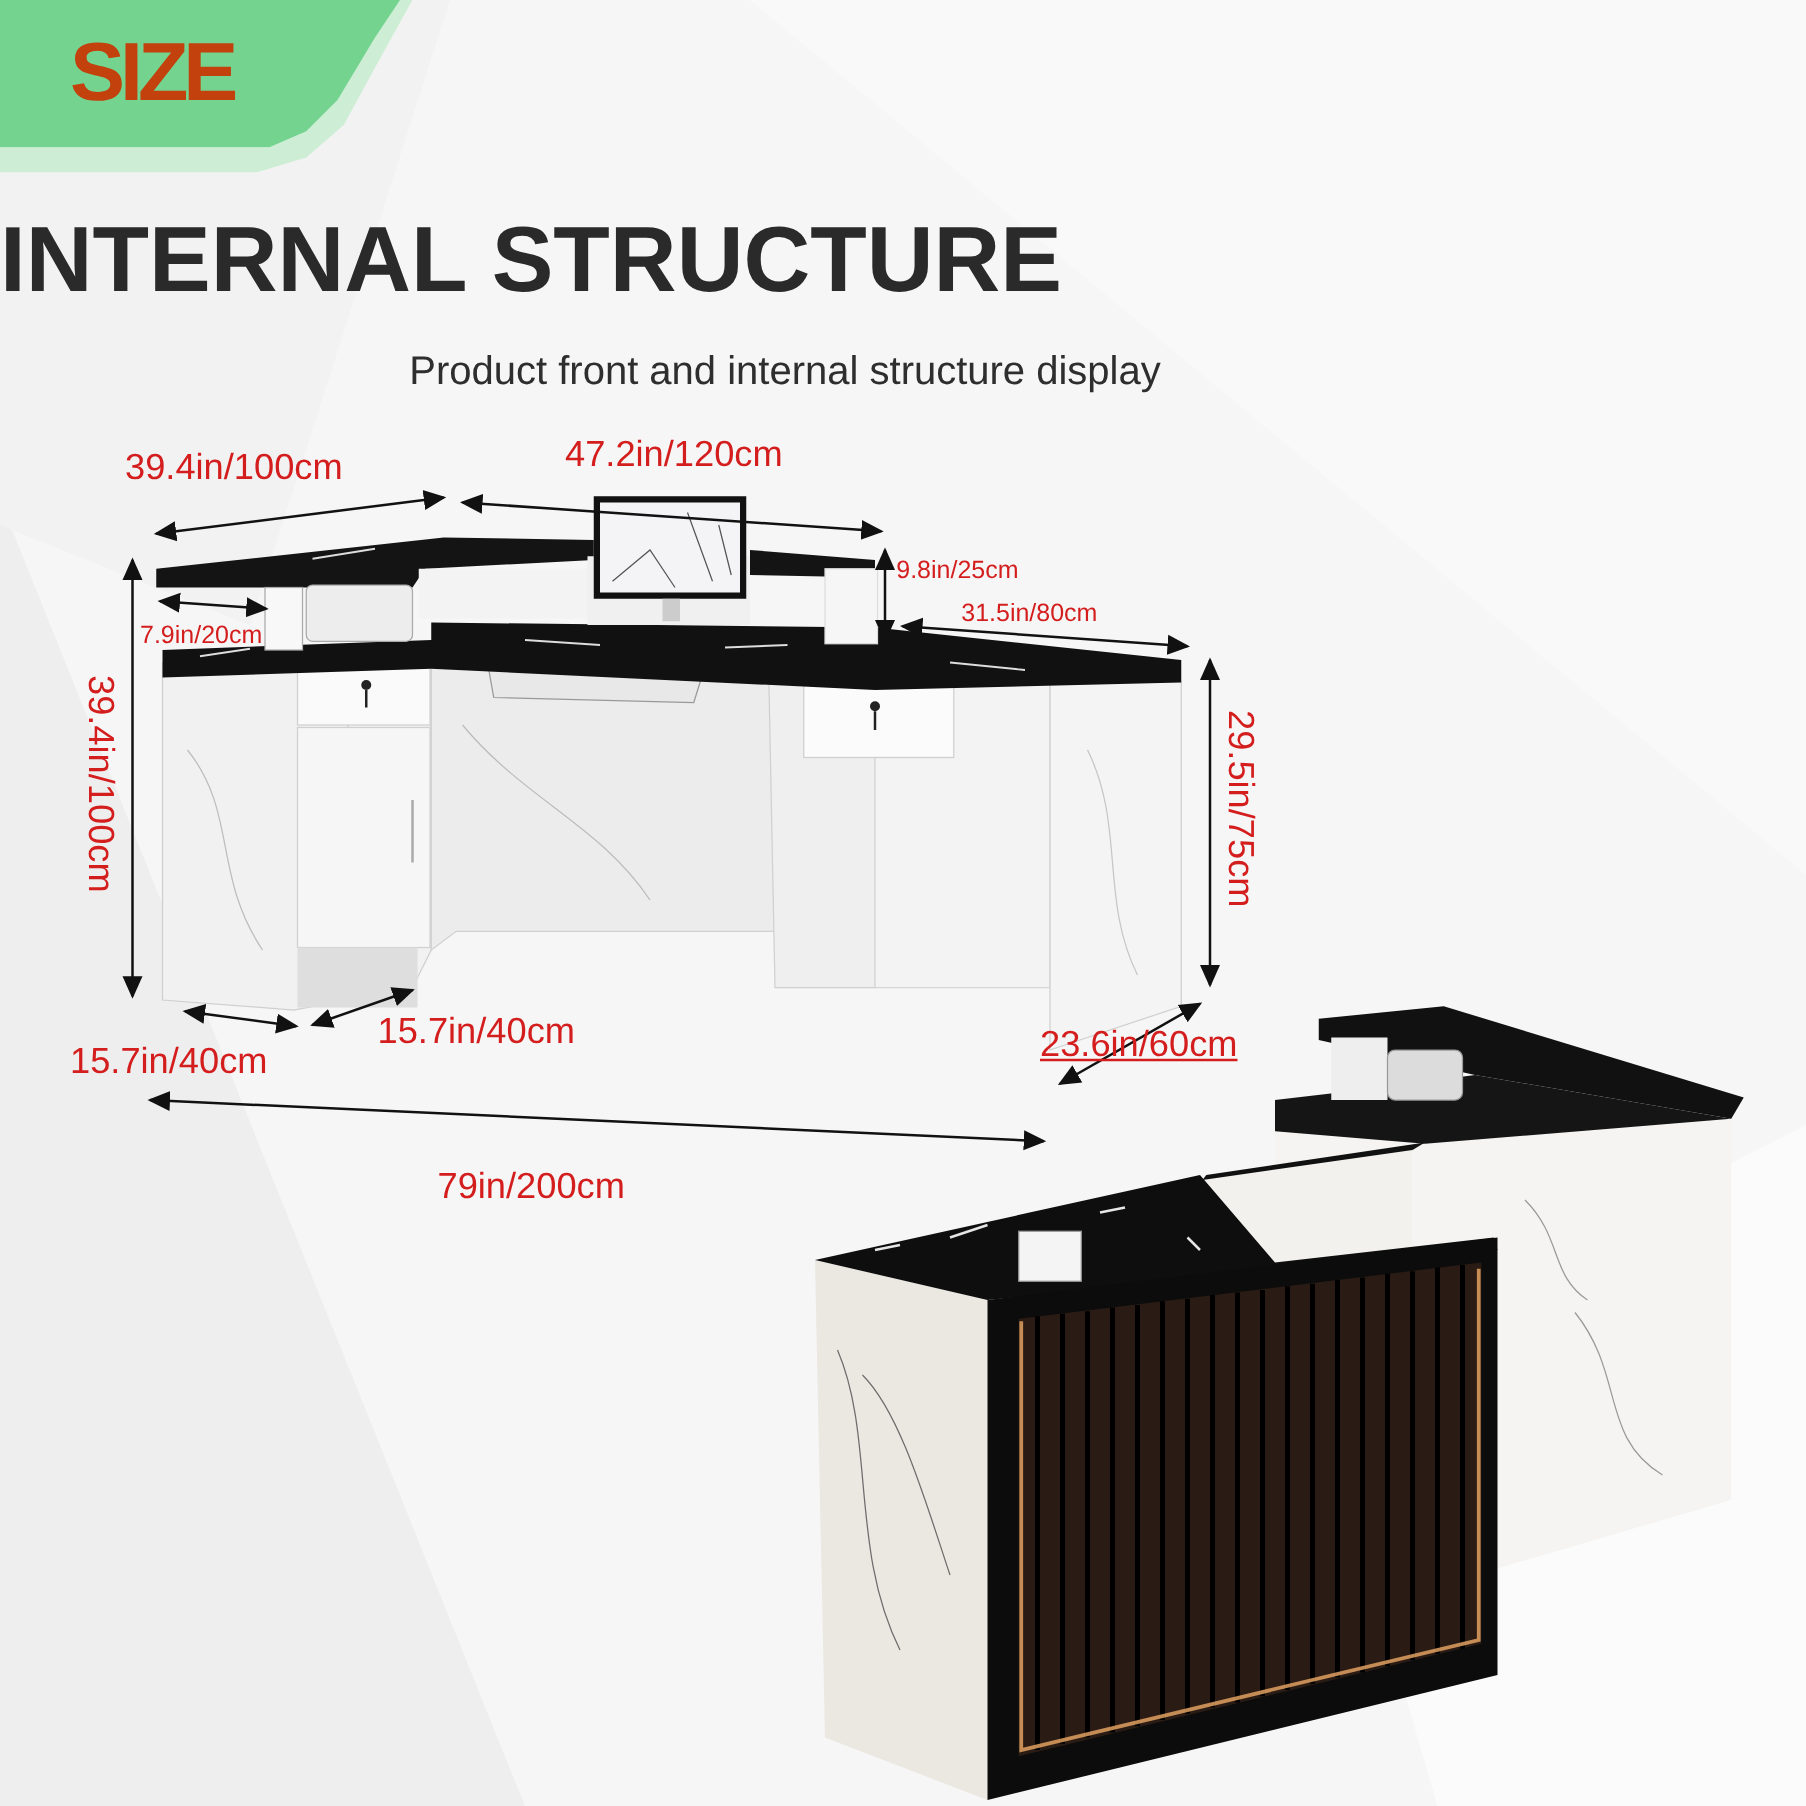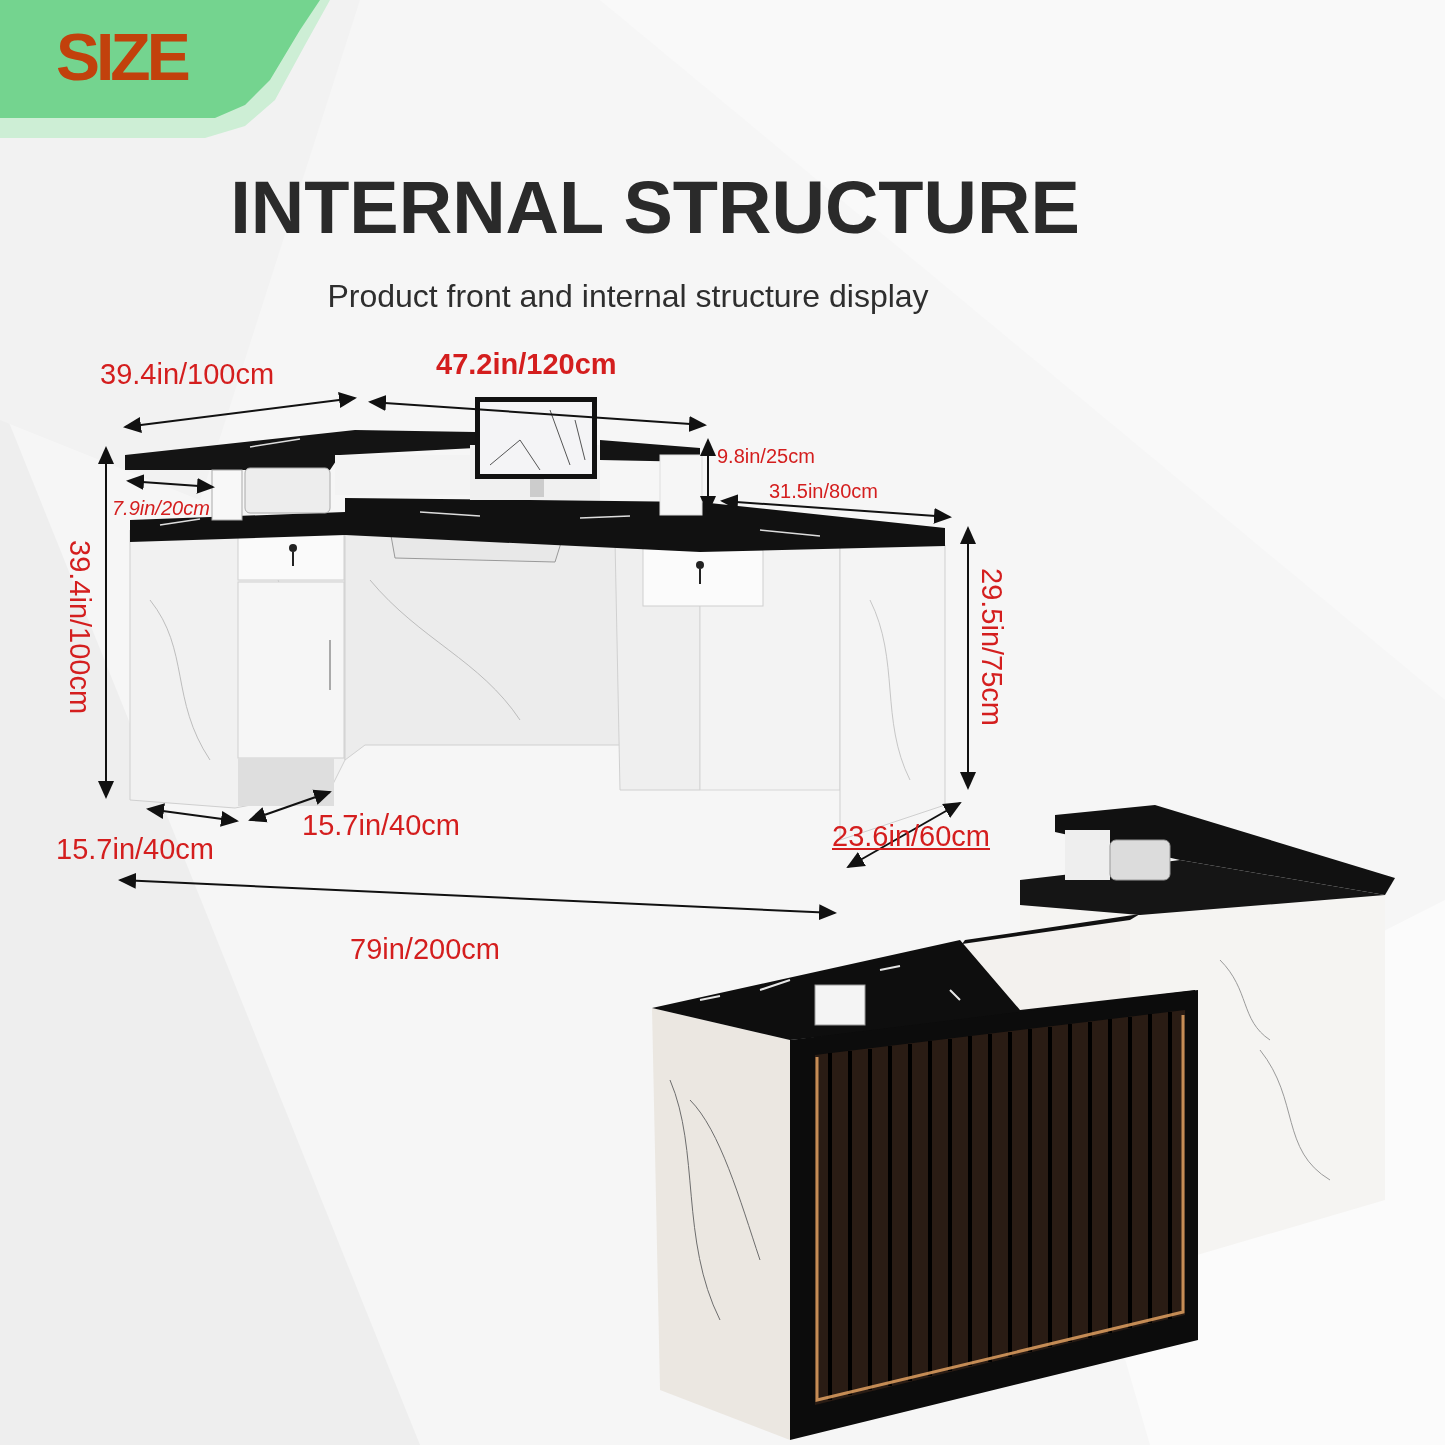--- a/index.html
+++ b/index.html
@@ -16,21 +16,21 @@
   .badge-shadow {
     position:absolute; left:0; top:0; width:330px; height:138px;
     background:#cdeed5;
     clip-path: polygon(0 0, 330px 0, 305px 45px, 275px 100px, 245px 126px, 205px 138px, 0 138px);
   }
   .badge-text {
     position:absolute; left:56px; top:22px; font-size:66px; font-weight:bold; color:#c2410c;
     letter-spacing:-4px; line-height:70px;
   }
   .title {
-    position:absolute; left:0; width:1310px; top:168px; text-align:center;
+    position:absolute; left:0; width:1310px; top:168px; 
     font-size:74px; font-weight:bold; color:#2a2a2a; line-height:80px;
   }
   .subtitle {
     position:absolute; left:0; width:1256px; top:278px; text-align:center;
     font-size:32px; color:#2e2e2e; line-height:36px;
   }
   .dim {
     position:absolute; color:#d41e1e; font-size:29px; line-height:32px; white-space:nowrap;
   }
   .dim.small { font-size:20px; }
@@ -157,22 +157,22 @@
       <line x1="1090" y1="1022" x2="1090" y2="1338"></line>
     <line x1="1110" y1="1019" x2="1110" y2="1333"></line>
       <line x1="1130" y1="1017" x2="1130" y2="1328"></line>
     <line x1="1150" y1="1014" x2="1150" y2="1323"></line>
       <line x1="1170" y1="1012" x2="1170" y2="1319"></line>
   </g>
   <polyline points="817,1057 817,1400 1183,1312 1183,1015" stroke="#e0a060" stroke-width="3" fill="none" opacity="0.85"></polyline>
 </svg>
 
 <div class="dim" style="left:100px; top:358px;">39.4in/100cm</div>
-<div class="dim" style="left:436px; top:348px;font-weight:bold;">47.2in/120cm</div>
-<div class="dim small" style="left:112px; top:492px;font-style:italic;">7.9in/20cm</div>
+<div class="dim" style="left:452px; top:348px;">47.2in/120cm</div>
+<div class="dim small" style="left:112px; top:492px;">7.9in/20cm</div>
 <div class="dim small" style="left:717px; top:440px;">9.8in/25cm</div>
 <div class="dim small" style="left:769px; top:475px;">31.5in/80cm</div>
 <div class="dim vert" style="left:96px; top:540px;">39.4in/100cm</div>
 <div class="dim vert" style="left:1008px; top:568px;">29.5in/75cm</div>
 <div class="dim" style="left:302px; top:809px;">15.7in/40cm</div>
 <div class="dim" style="left:56px; top:833px;">15.7in/40cm</div>
 <div class="dim" style="left:832px; top:820px;text-decoration:underline;">23.6in/60cm</div>
 <div class="dim" style="left:350px; top:933px;">79in/200cm</div>
 
 </body></html>

